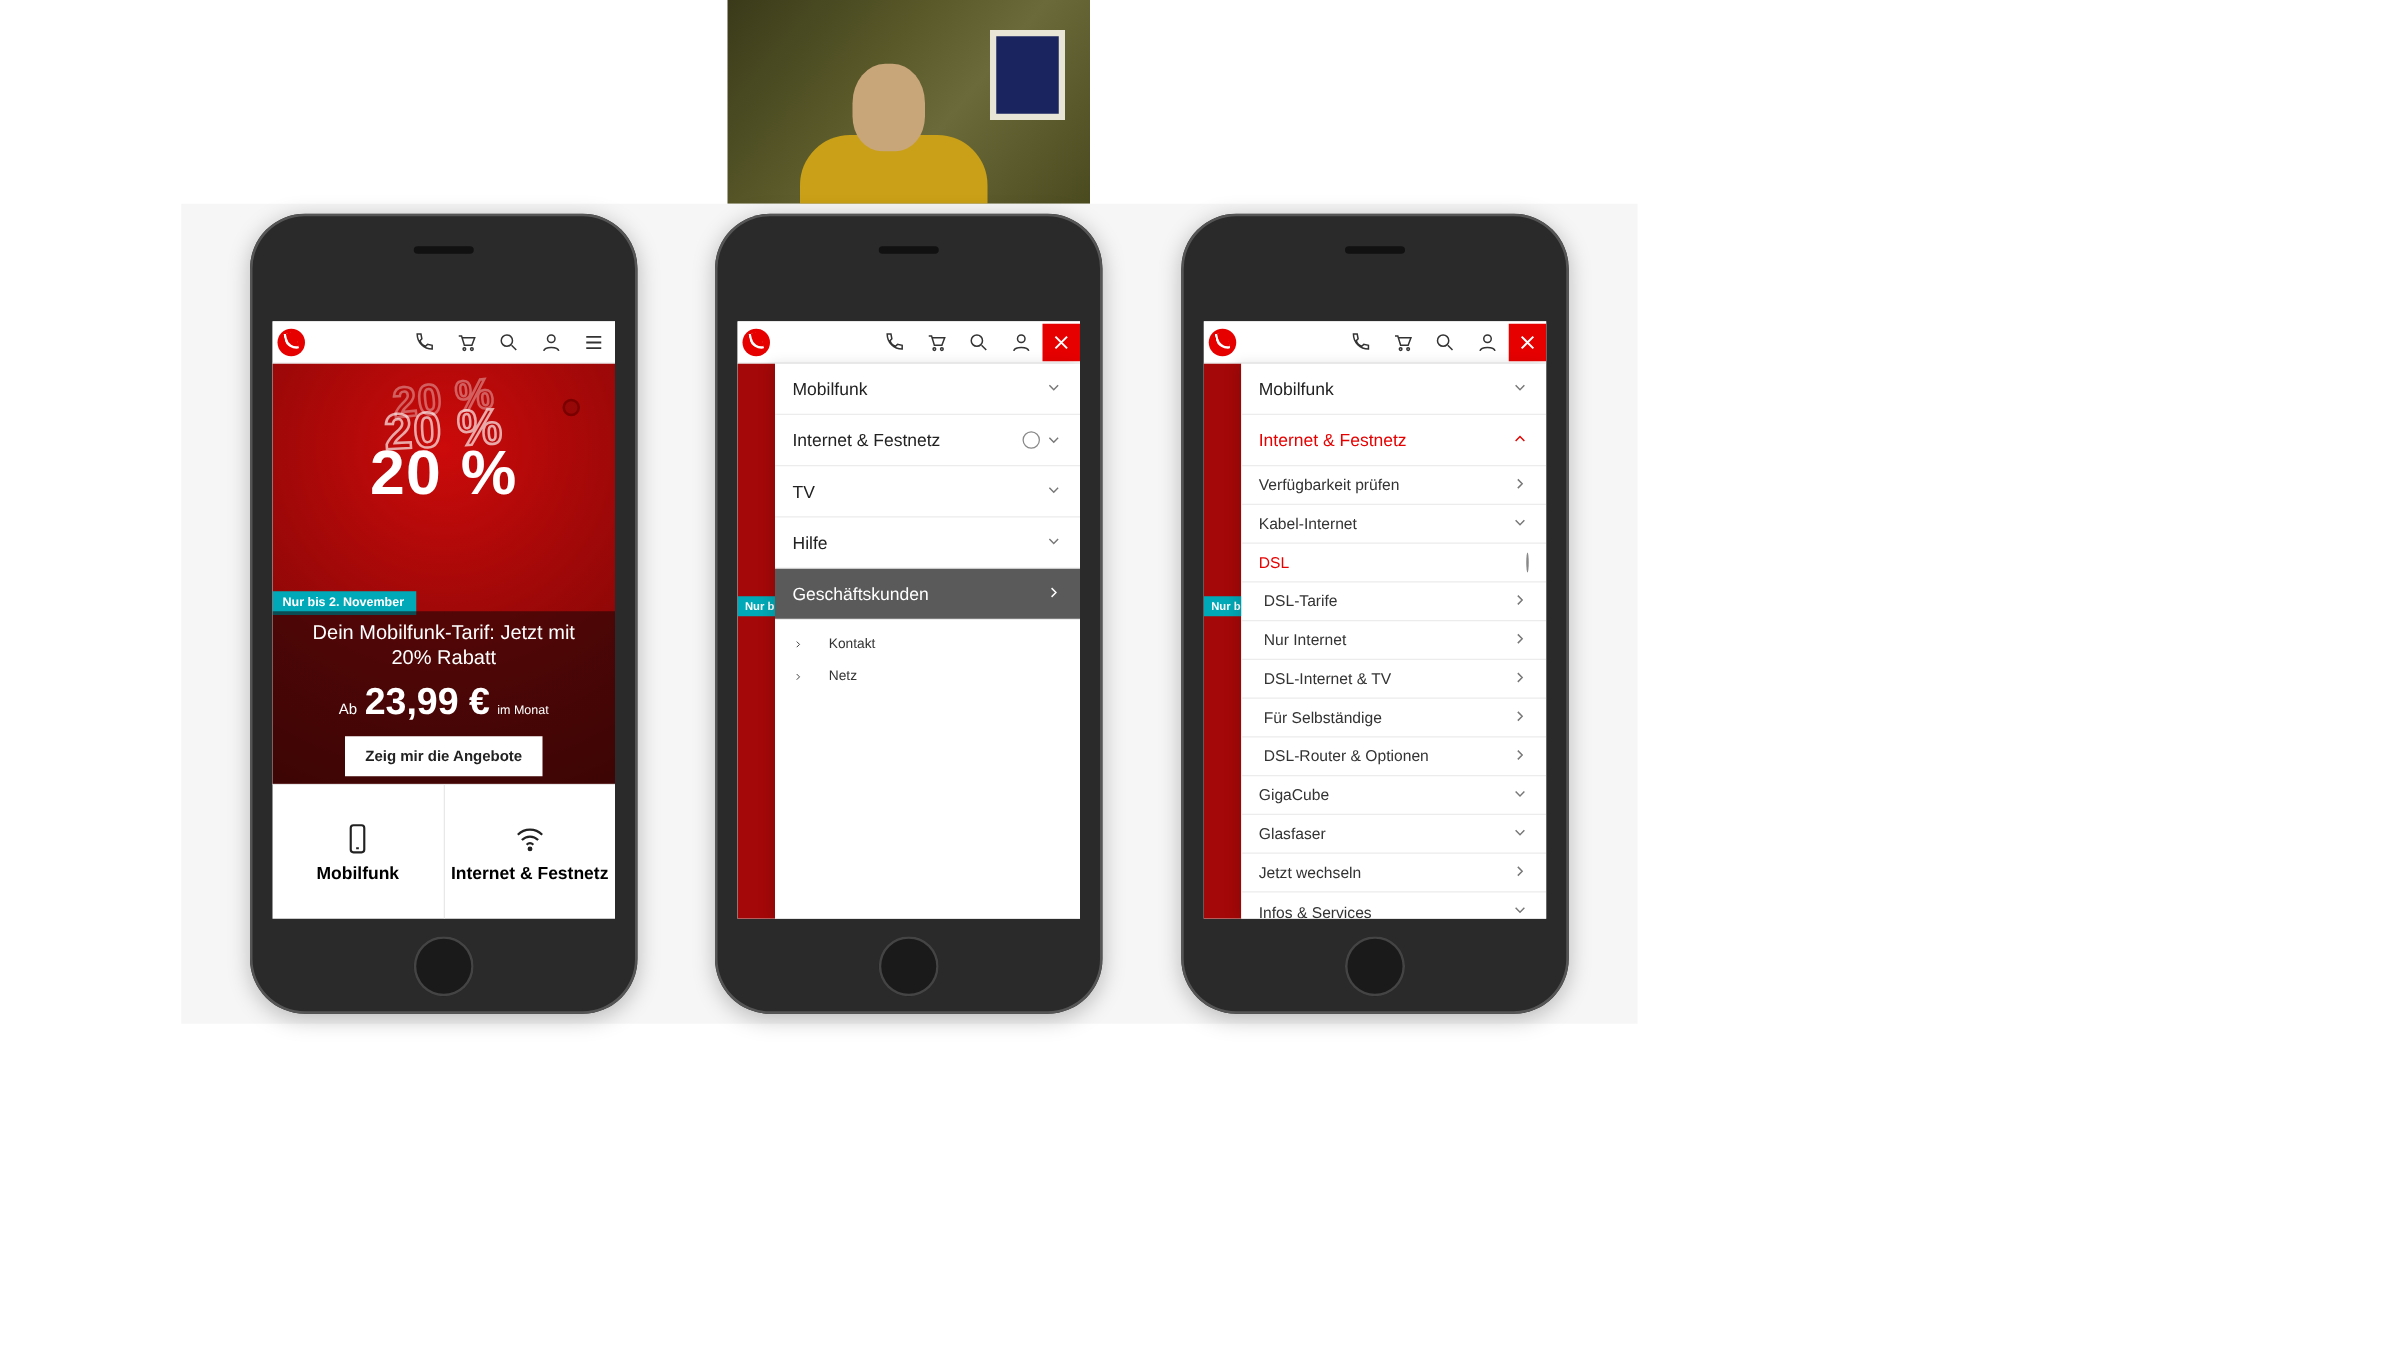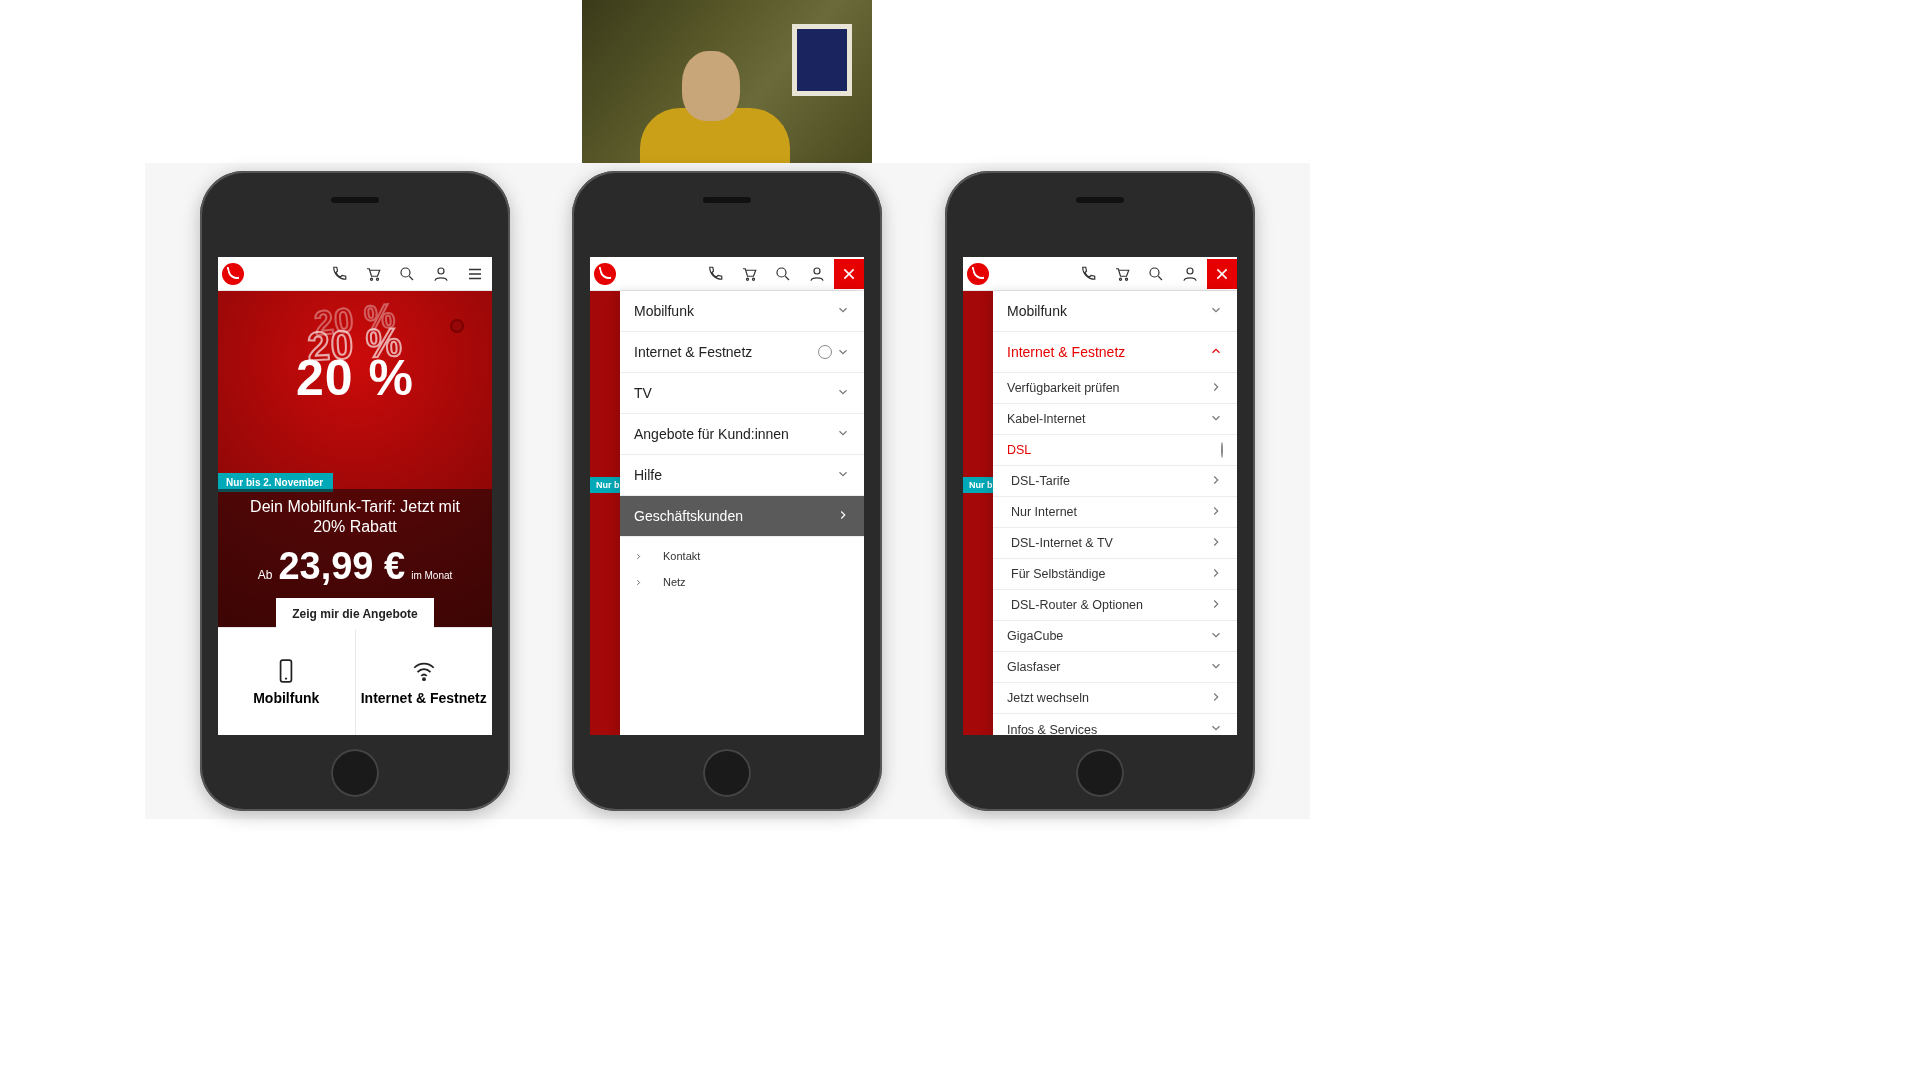--- a/index.html
+++ b/index.html
@@ -125,21 +125,21 @@
   }
   .hero-dark {
     position:absolute; left:0; right:0; bottom:0; top:198px;
     background:rgba(20,5,5,.55);
     display:flex; flex-direction:column; align-items:center;
     padding:8px 14px 12px;
   }
   .hero-title { font-size:16px; font-weight:500; line-height:1.25; }
   .price-row { margin-top:8px; display:flex; align-items:baseline; gap:6px; }
   .price-row .ab { font-size:12px; }
-  .price-row .price { font-size:38px; font-weight:800; }
+  .price-row .price { font-size:30px; font-weight:800; }
   .price-row .per { font-size:10px; }
   .cta {
     margin-top:10px; background:#fff; color:#222; font-weight:700;
     font-size:12px; padding:9px 16px; border:none;
   }
   .tiles {
     height:108px; display:flex; border-top:1px solid #e8e8e8;
   }
   .tile {
     flex:1; display:flex; flex-direction:column; align-items:center; justify-content:center;
@@ -346,26 +346,20 @@
                 </svg>
             </span>
           </div>
           <div class="row h42">
             <span>TV</span>
             <span class="chev"><svg viewBox="0 0 24 24">
                   <path d="M6 9l6 6 6-6"></path>
                 </svg></span>
           </div>
           <div class="row h42">
-            <span>Angebote für Kund:innen</span>
-            <span class="chev"><svg viewBox="0 0 24 24">
-                  <path d="M6 9l6 6 6-6"></path>
-                </svg></span>
-          </div>
-          <div class="row h42">
             <span>Hilfe</span>
             <span class="chev"><svg viewBox="0 0 24 24">
                   <path d="M6 9l6 6 6-6"></path>
                 </svg></span>
           </div>
           <div class="row h42 sel-dark">
             <span>Geschäftskunden</span>
             <span class="chev"><svg viewBox="0 0 24 24">
                   <path d="M9 6l6 6-6 6"></path>
                 </svg></span>

